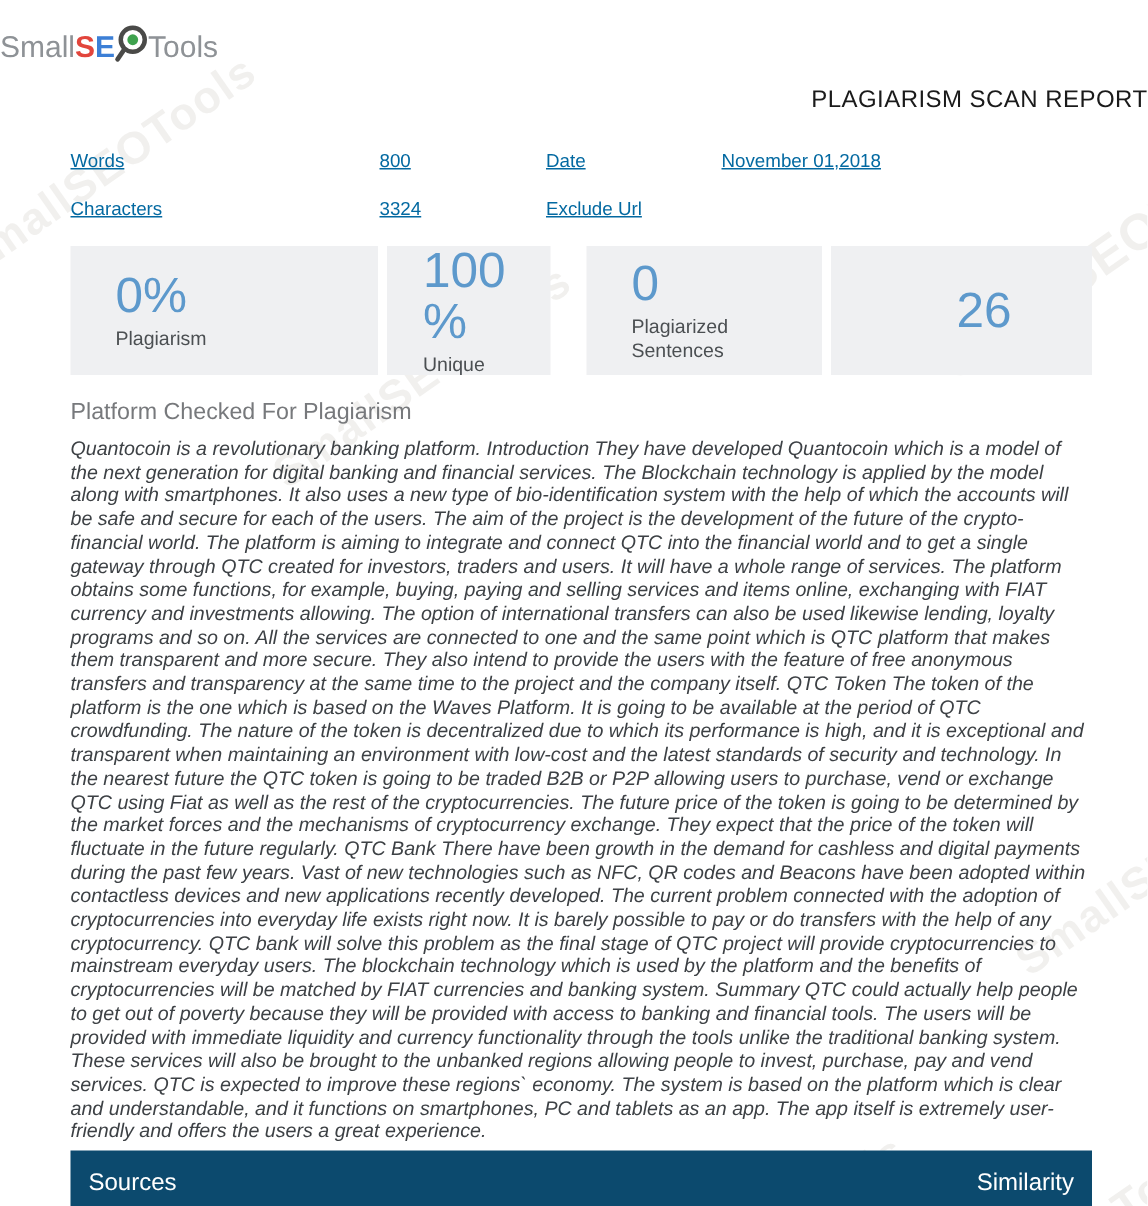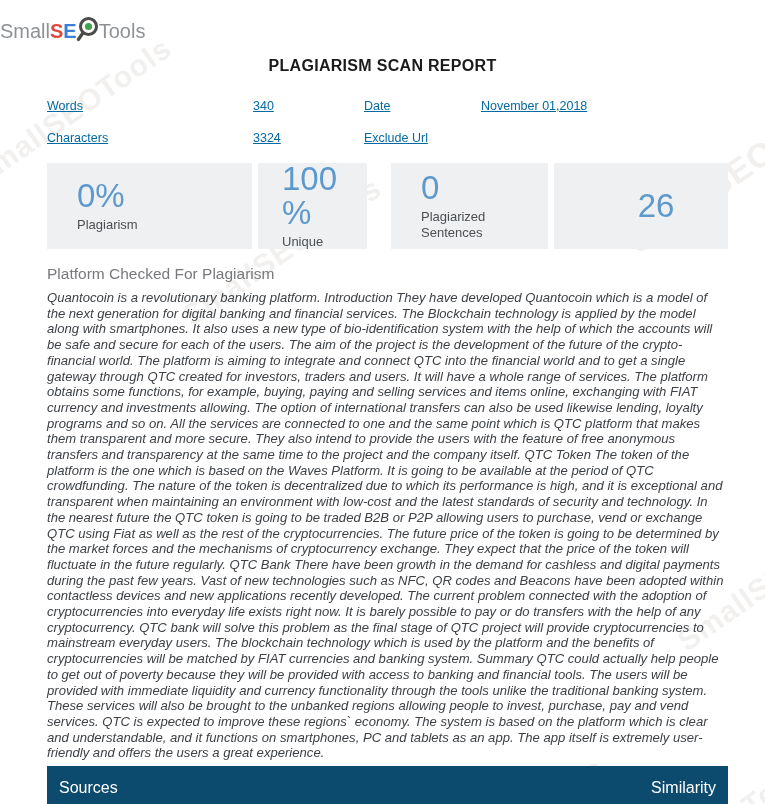--- a/index.html
+++ b/index.html
@@ -14,21 +14,21 @@
 
   .content-layer { position:relative; z-index:1; }
 
   
   .logo { text-align:left; padding-top:16px; font-size:20px; color:#8e9296; }
   .logo .lg-s { color:#e2453c; font-weight:bold; }
   .logo .lg-e { color:#3c7fd6; font-weight:bold; }
   .logo svg { vertical-align:-5px; margin:0 -1px; }
 
   
-  .title { text-align:center; font-size:16px; font-weight:bold; color:#1a1a1a;
+  .title { text-align:right; font-size:16px; font-weight:normal; color:#1a1a1a;
            margin-top:14px; letter-spacing:.3px; }
 
   
   .meta { margin:24px 37px 0 47px; font-size:12.5px; color:#0369a1;text-decoration:underline; }
   .meta-row { display:flex; margin-bottom:18px; }
   .meta-row .c1 { width:206px; }
   .meta-row .c2 { width:111px; }
   .meta-row .c3 { width:117px; }
   .meta-row .c4 { flex:1; }
 
@@ -75,21 +75,21 @@
           <circle cx="12.5" cy="10.5" r="3.6" fill="#3fa24e"></circle>
           <line x1="6.8" y1="17" x2="2.4" y2="23.5" stroke="#4a4a48" stroke-width="3.2" stroke-linecap="round"></line>
         </svg></span><span>Tools</span>
     </div>
 
     <div class="title">PLAGIARISM SCAN REPORT</div>
 
     <div class="meta">
       <div class="meta-row">
         <span class="c1">Words</span>
-        <span class="c2">340</span>
+        <span class="c2">800</span>
         <span class="c3">Date</span>
         <span class="c4">November 01,2018</span>
       </div>
       <div class="meta-row">
         <span class="c1">Characters</span>
         <span class="c2">3324</span>
         <span class="c3">Exclude Url</span>
         <span class="c4"></span>
       </div>
     </div>

